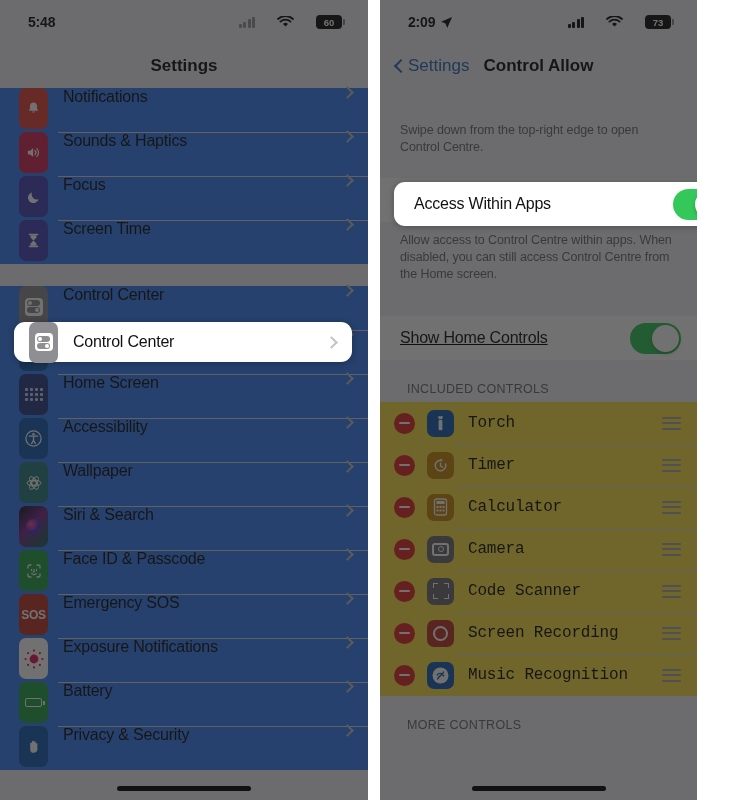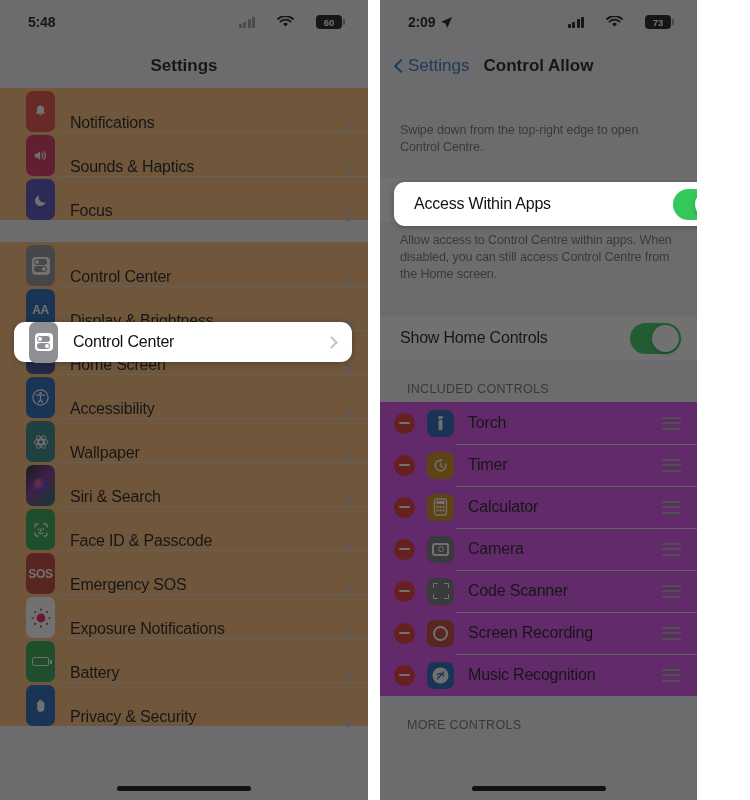--- a/index.html
+++ b/index.html
@@ -65,22 +65,22 @@
     content:""; position:absolute; left:2px; top:3px; width:8px; height:8px;
     border-left:2.4px solid #2a6ebb; border-bottom:2.4px solid #2a6ebb;
     transform:rotate(45deg);
   }
 
   
   .scroll { position:absolute; top:88px; left:0; right:0; bottom:0; }
   .group { background:#fff; margin:0 0 22px 0; }
   .group.first { margin-top:0; }
   .row {
-    display:flex; align-items:flex-end; height:44px; padding-left:26px; padding-right:14px;
-    position:relative; background:#fdba74;
+    display:flex; align-items:flex-start; height:44px; padding-left:19px; padding-right:14px;
+    position:relative; background:#3b82f6;
   }
   .row + .row:before{
     content:""; position:absolute; left:58px; right:0; top:0; height:0.6px; background:#d4d4d8;
   }
   .row-icon {
     width:29px; height:41px; border-radius:7px; flex:none; margin-right:15px;
     display:flex; align-items:center; justify-content:center;
     color:#fff; font-size:14px; line-height:1;
     overflow:hidden;
   }
@@ -103,34 +103,34 @@
   .footnote {
     font-size:12.5px; line-height:1.35; color:#6d6d72;
     padding:10px 20px 8px 20px; letter-spacing:-0.1px;
   }
   .sect-header {
     font-size:12.5px; color:#6d6d72; letter-spacing:0.3px;
     padding:22px 20px 6px 20px; text-transform:uppercase;margin-left:7px;
   }
   .toggle-row {
     display:flex; align-items:center; justify-content:space-between;
-    background:#fff; height:44px; padding:0 16px 0 20px;
+    background:#fff; height:44px; padding:0 16px 0 20px;text-decoration:underline;
   }
   .toggle-label { font-size:16px; color:#111; letter-spacing:-0.2px; }
   .switch {
     width:51px; height:31px; border-radius:16px; background:#34c759;
     position:relative; flex:none;
   }
   .switch .knob {
     position:absolute; top:2px; left:22px; width:27px; height:27px;
     border-radius:50%; background:#fff; box-shadow:0 2px 4px rgba(0,0,0,.22);
   }
   .ctrl-row {
-    display:flex; align-items:center; background:#d946ef; height:42px;
-    padding:0 16px 0 14px; position:relative;
+    display:flex; align-items:center; background:#fde047; height:42px;
+    padding:0 16px 0 14px; position:relative;font-family:Liberation Mono, monospace;
   }
   .ctrl-row + .ctrl-row:before{
     content:""; position:absolute; left:76px; right:0; top:0; height:0.6px; background:#d4d4d8;
   }
   .minus-btn {
     width:21px; height:21px; border-radius:50%; background:#e02a29; flex:none;
     display:flex; align-items:center; justify-content:center; margin-right:12px;
   }
   .minus-btn span { display:block; width:11px; height:2.2px; background:#fff; border-radius:1px; }
   .ctrl-icon {
@@ -232,20 +232,30 @@
         </div>
         <div class="row">
           <div class="row-icon" style="background:#4a44b8">
             <svg width="16" height="16" viewBox="0 0 16 16">
                 <path d="M12.6 10.2A5.2 5.2 0 0 1 6 3.5a5.4 5.4 0 1 0 6.6 6.7z" fill="#fff"></path>
               </svg>
           </div>
           <div class="row-label">Focus</div>
           <div class="chev-right"></div>
         </div>
+        <div class="row">
+          <div class="row-icon" style="background:#4a44b8">
+            <svg width="13" height="15" viewBox="0 0 12 15">
+                <path d="M2 1.5h8M2 13.5h8" stroke="#fff" stroke-width="1.6" stroke-linecap="round"></path>
+                <path d="M3 2.2v2.3L6 7.5 9 4.5V2.2zM3 12.8v-2.3L6 7.5l3 3v2.3z" fill="#fff"></path>
+              </svg>
+          </div>
+          <div class="row-label">Screen Time</div>
+          <div class="chev-right"></div>
+        </div>
       </div>
 
       <div class="group">
         <div class="row">
           <div class="row-icon" style="background:#8e8e93">
             <div class="cc-glyph">
                 <i></i>
                 <i></i>
               </div>
           </div>

